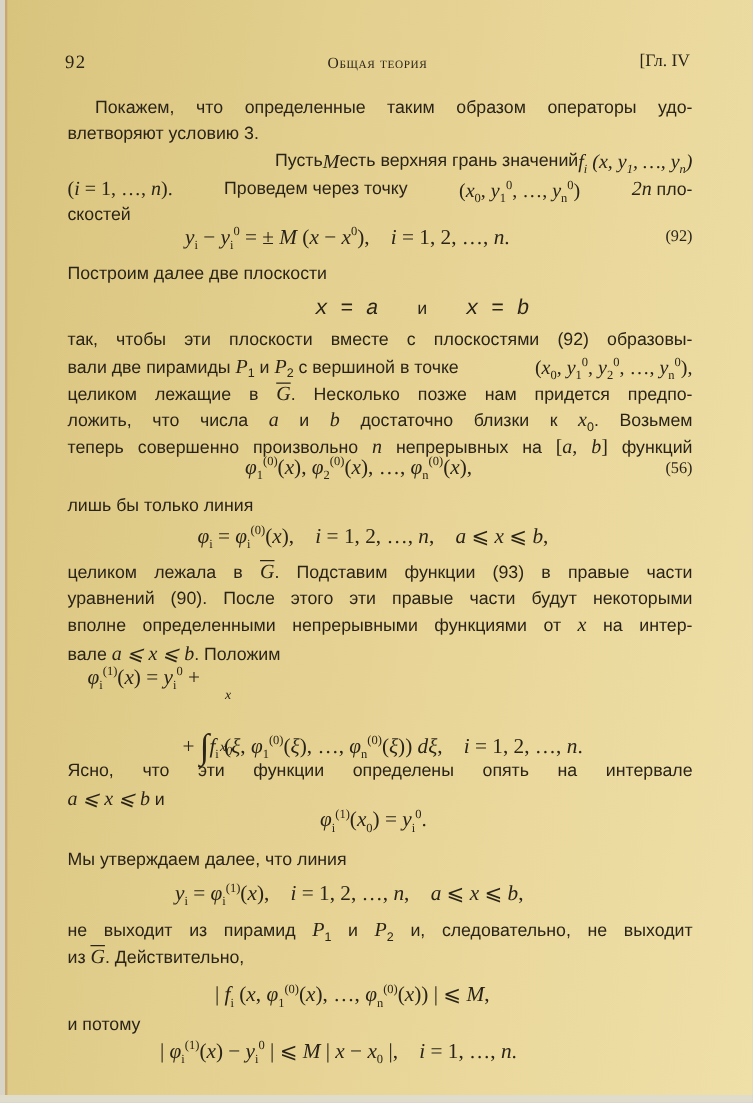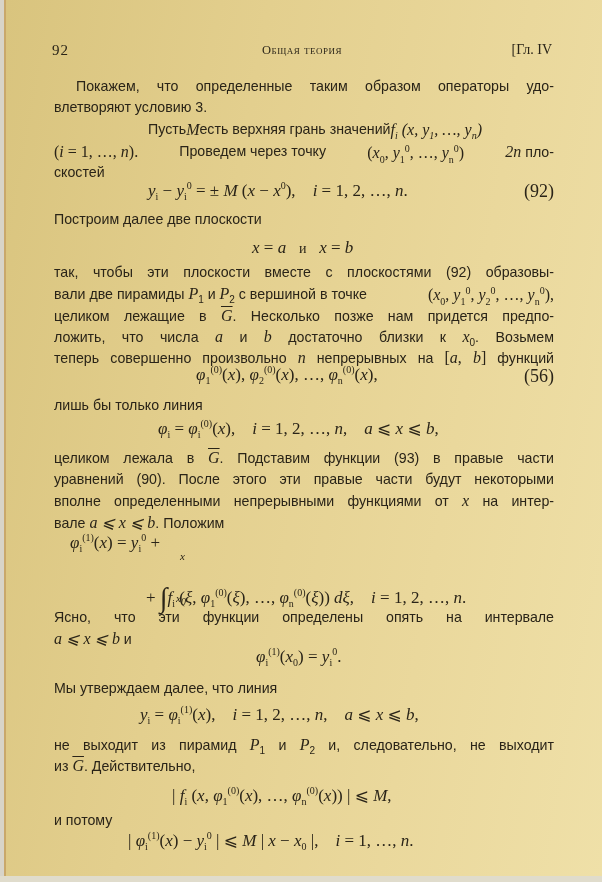--- a/index.html
+++ b/index.html
@@ -23,62 +23,62 @@
   .hdr .pno { position: absolute; left: 0; top: 0; letter-spacing: 1px; }
   .hdr .title { position: absolute; left: 0; width: 100%; text-align: center; top: 1px; font-size: 12.5px; letter-spacing: 0.5px; font-variant: small-caps; }
   .hdr .chap { position: absolute; right: 0; top: 0; font-size: 14px; font-family: Liberation Serif, serif; }
 
   .line { position: absolute; left: 54px; width: 500px; font-family: "Liberation Sans", "DejaVu Sans", sans-serif; font-size: 14.2px; white-space: nowrap; }
   .just { text-align: justify; text-align-last: justify; }
   .ind { padding-left: 22px; box-sizing: border-box; }
   .m { font-family: "Liberation Serif", "DejaVu Serif", serif; font-style: italic; font-size: 16px; }
   .mr { font-family: "Liberation Serif", "DejaVu Serif", serif; font-size: 16px; }
   .eq { position: absolute; font-family: "Liberation Serif", "DejaVu Serif", serif; font-size: 17px; white-space: nowrap; }
-  .eqn { position: absolute; right: 48px; font-family: "Liberation Serif", "DejaVu Serif", serif; font-size: 18px; }
+  .eqn { position: absolute; right: 48px; font-family: "Liberation Serif", "DejaVu Serif", serif; font-size: 13px; }
   sup, sub { font-size: 10px; }
   .int { font-size: 28px; position: relative; top: 4px; }
   .lim { position: absolute; font-family: "Liberation Serif", serif; font-style: italic; font-size: 11px; }
 </style>
 </head>
 <body>
 
 <div class="page"></div>
 <div class="bottom-strip"></div>
 
 <div class="hdr">
   <span class="pno">92</span>
   <span class="title">Общая теория</span>
   <span class="chap">[Гл. IV</span>
 </div>
 
 <div class="line just ind" style="top:78px">Покажем, что определенные таким образом операторы удо-</div>
 <div class="line" style="top:99px">влетворяют условию 3.</div>
 
-<div class="line ind" style="top:121px; display:flex; justify-content:center;">
+<div class="line ind" style="top:121px; display:flex; justify-content:flex-end;">
   <span>Пусть</span>
   <span class="m">M</span>
   <span>есть верхняя грань значений</span>
   <span class="m">f<sub>i</sub> (x, y<sub>1</sub>, …, y<sub>n</sub>)</span>
 </div>
 <div class="line" style="top:143px; display:flex; justify-content:space-between;">
   <span class="mr">(<i>i</i> = 1, …, <i>n</i>).</span>
   <span>Проведем через точку</span>
   <span class="mr">(<i>x</i><sub>0</sub>, <i>y</i><sub>1</sub><sup>0</sup>, …, <i>y</i><sub>n</sub><sup>0</sup>)</span>
   <span><span class="m">2n</span> пло-</span>
 </div>
 <div class="line" style="top:164px">скостей</div>
 
 <div class="eq" style="left:148px; top:180px;">
   <i>y</i><sub>i</sub> − <i>y</i><sub>i</sub><sup>0</sup> = ± <i>M</i> (<i>x</i> − <i>x</i><sup>0</sup>), &nbsp;&nbsp; <i>i</i> = 1, 2, …, <i>n</i>.
 </div>
 <div class="eqn" style="top:181px">(92)</div>
 
 <div class="line" style="top:211px">Построим далее две плоскости</div>
 
-<div class="eq" style="left:252px; top:238px;">
+<div class="eq" style="left:252px; top:238px;font-family:Liberation Mono, monospace;">
   <i>x</i> = <i>a</i> &nbsp;&nbsp;<span style="font-style:normal;font-size:14px;">и</span>&nbsp;&nbsp; <i>x</i> = <i>b</i>
 </div>
 
 <div class="line just" style="top:264px">так, чтобы эти плоскости вместе с плоскостями (92) образовы-</div>
 <div class="line" style="top:285px; display:flex; justify-content:space-between;">
   <span>вали две пирамиды <span class="m">P</span><sub>1</sub> и <span class="m">P</span><sub>2</sub> с вершиной в точке</span>
   <span class="mr">(<i>x</i><sub>0</sub>, <i>y</i><sub>1</sub><sup>0</sup>, <i>y</i><sub>2</sub><sup>0</sup>, …, <i>y</i><sub>n</sub><sup>0</sup>),</span>
 </div>
 <div class="line just" style="top:307px">целиком лежащие в <span class="m" style="text-decoration:overline">G</span>. Несколько позже нам придется предпо-</div>
 <div class="line just" style="top:328px">ложить, что числа <span class="m">a</span> и <span class="m">b</span> достаточно близки к <span class="m">x</span><sub>0</sub>. Возьмем</div>

